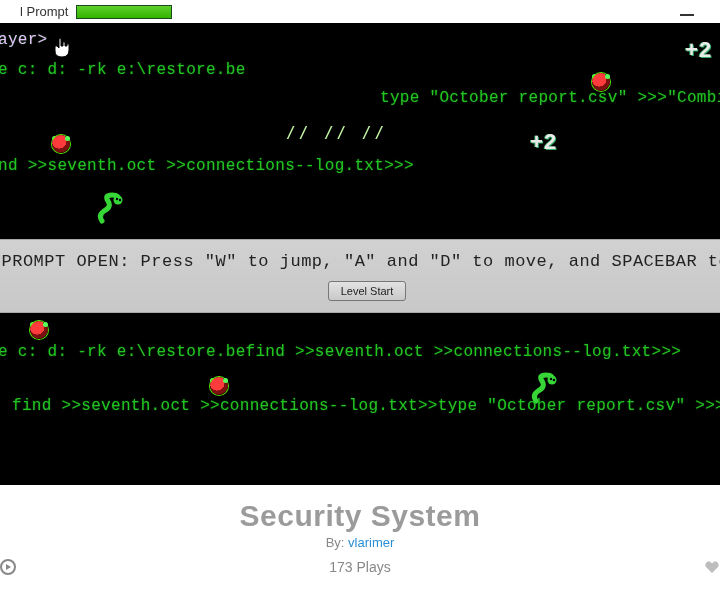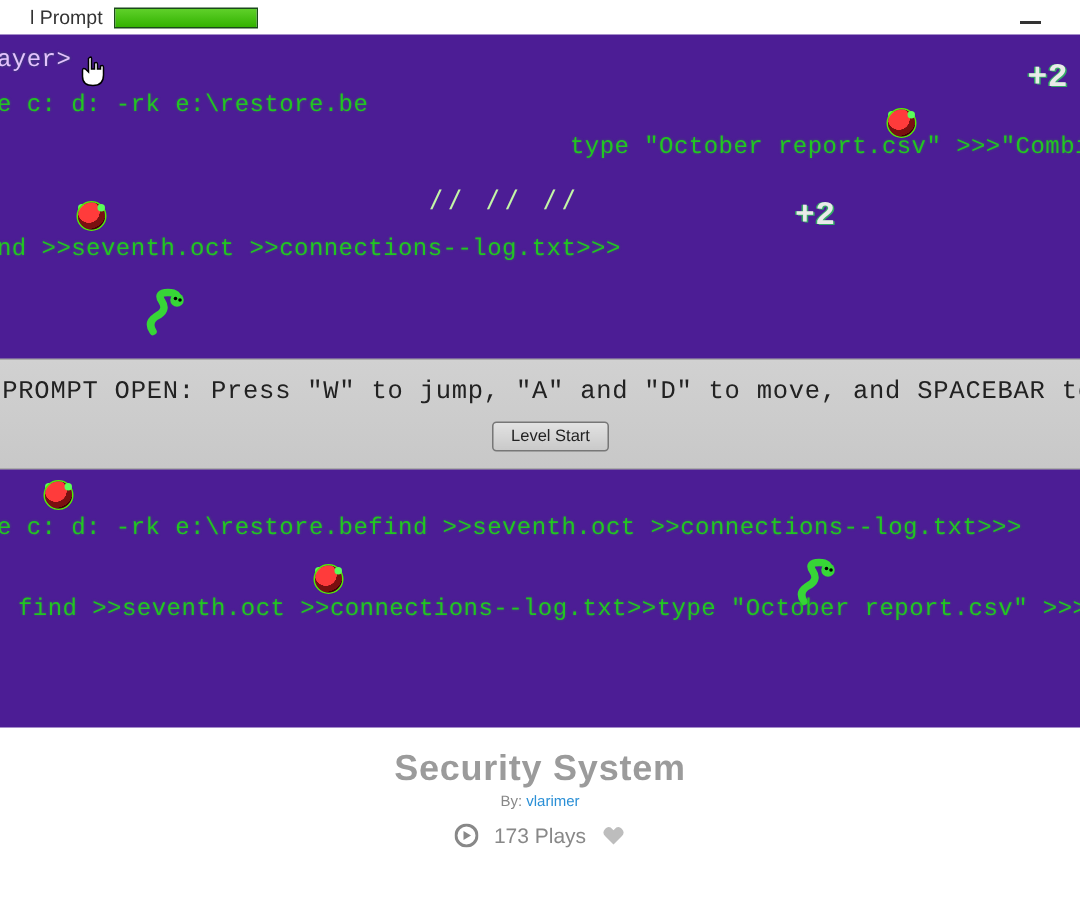--- a/index.html
+++ b/index.html
@@ -8,21 +8,21 @@
   .titlebar { display: flex; align-items: center; gap: 8px; padding: 4px 20px; font-size: 13px; color: #333; position: relative; }
   .titlebar .spacer { flex: 1; }
   .progress-wrap { width: 96px; height: 14px; border: 1px solid #1a4a1a; background: #eee; }
   .progress-fill { width: 100%; height: 100%; background: linear-gradient(#5fd02a, #33b300); }
   .min-btn { width: 14px; height: 2px; background: #333; margin-top: 6px; margin-right: 6px; }
 
   .game {
     position: relative;
     width: 720px;
     height: 462px;
-    background: #4c1d95;
+    background: #000000;
     overflow: hidden;
     color: #22c522;
     font-family: "Courier New", monospace;
     font-size: 16px;
     letter-spacing: 0.3px;
   }
   .gtxt { position: absolute; white-space: nowrap; text-shadow: 0 0 2px rgba(34,197,34,0.4); }
   .ypurp { color: #e6c2ff; }
   .score { position: absolute; color: #eaeaea; font-weight: bold; font-size: 22px; text-shadow: 1px 1px 0 #3a6, -1px 0 0 #3a6; font-family: "Courier New", monospace; }
   .slashgrp { position: absolute; color: #c4f7a7; font-family: monospace; font-size: 16px; letter-spacing: 3px; }
@@ -50,24 +50,24 @@
   .sprite-bug::before, .sprite-bug::after { content: ""; position: absolute; width: 5px; height: 5px; background: #5aff5a; border-radius: 50%; top: 3px; }
   .sprite-bug::before { left: 2px; }
   .sprite-bug::after { right: 2px; }
 
   .sprite-snake { position: absolute; }
   .sprite-snake svg { display: block; }
 
   .cursor { position: absolute; width: 20px; height: 24px; pointer-events: none; }
 
   .below { width: 720px; text-align: center; padding-top: 14px; }
-  .gtitle { font-size: 24px; font-weight: 800; color: #9b9b9b; letter-spacing: 0.5px; }
-  .byline { font-size: 10px; color: #888; margin-top: 2px; }
+  .gtitle { font-size: 30px; font-weight: 800; color: #9b9b9b; letter-spacing: 0.5px; }
+  .byline { font-size: 13px; color: #888; margin-top: 2px; }
   .byline a { color: #2a8fd6; text-decoration: none; }
-  .plays { display: flex; gap: 10px; justify-content: center; align-items: center; margin-top: 8px; color: #888; font-size: 14px; }
+  .plays { display: flex; gap: 10px; justify-content: space-between; align-items: center; margin-top: 8px; color: #888; font-size: 14px; }
   .plays svg { display: inline-block; vertical-align: middle; }
   .heart { color: #bdbdbd; }
 </style>
 </head>
 <body>
 
 <div class="titlebar">
   <span>l Prompt</span>
   <div class="progress-wrap">
     <div class="progress-fill"></div>

